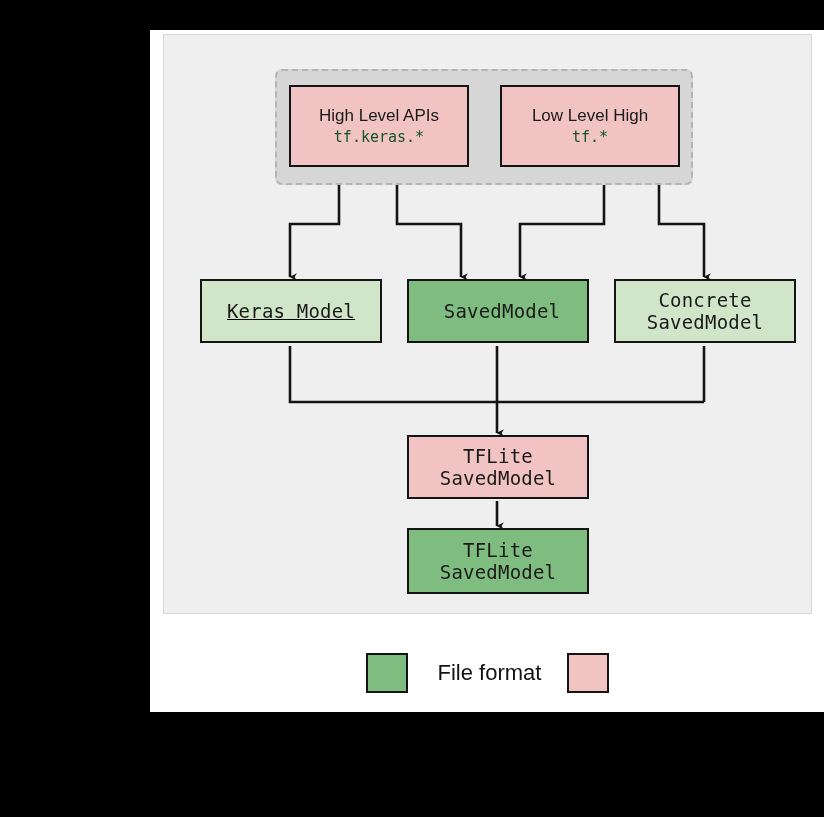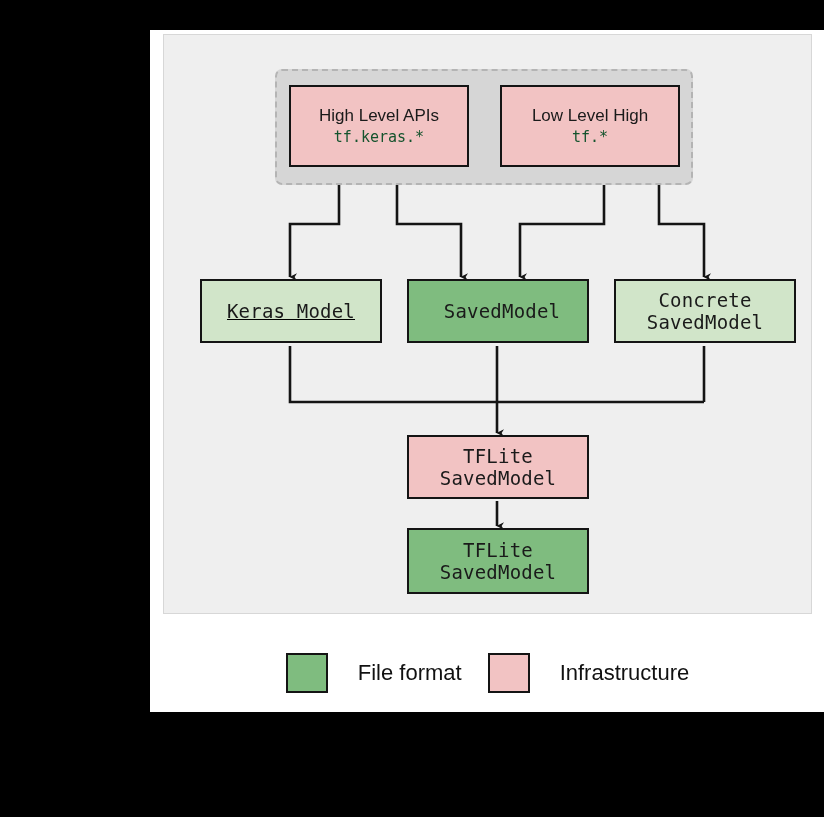--- a/index.html
+++ b/index.html
@@ -105,17 +105,16 @@
 
   </div>
 
   <div id="legend">
     <div class="legend-item">
       <span class="swatch" style="background:#7fbc7f;"></span>
       <span class="legend-label">File format</span>
     </div>
     <div class="legend-item">
       <span class="swatch" style="background:#f2c3c3;"></span>
-      <span class="legend-label">Infrastructure</span>
     </div>
   </div>
 
 </div>
 
 </body></html>

